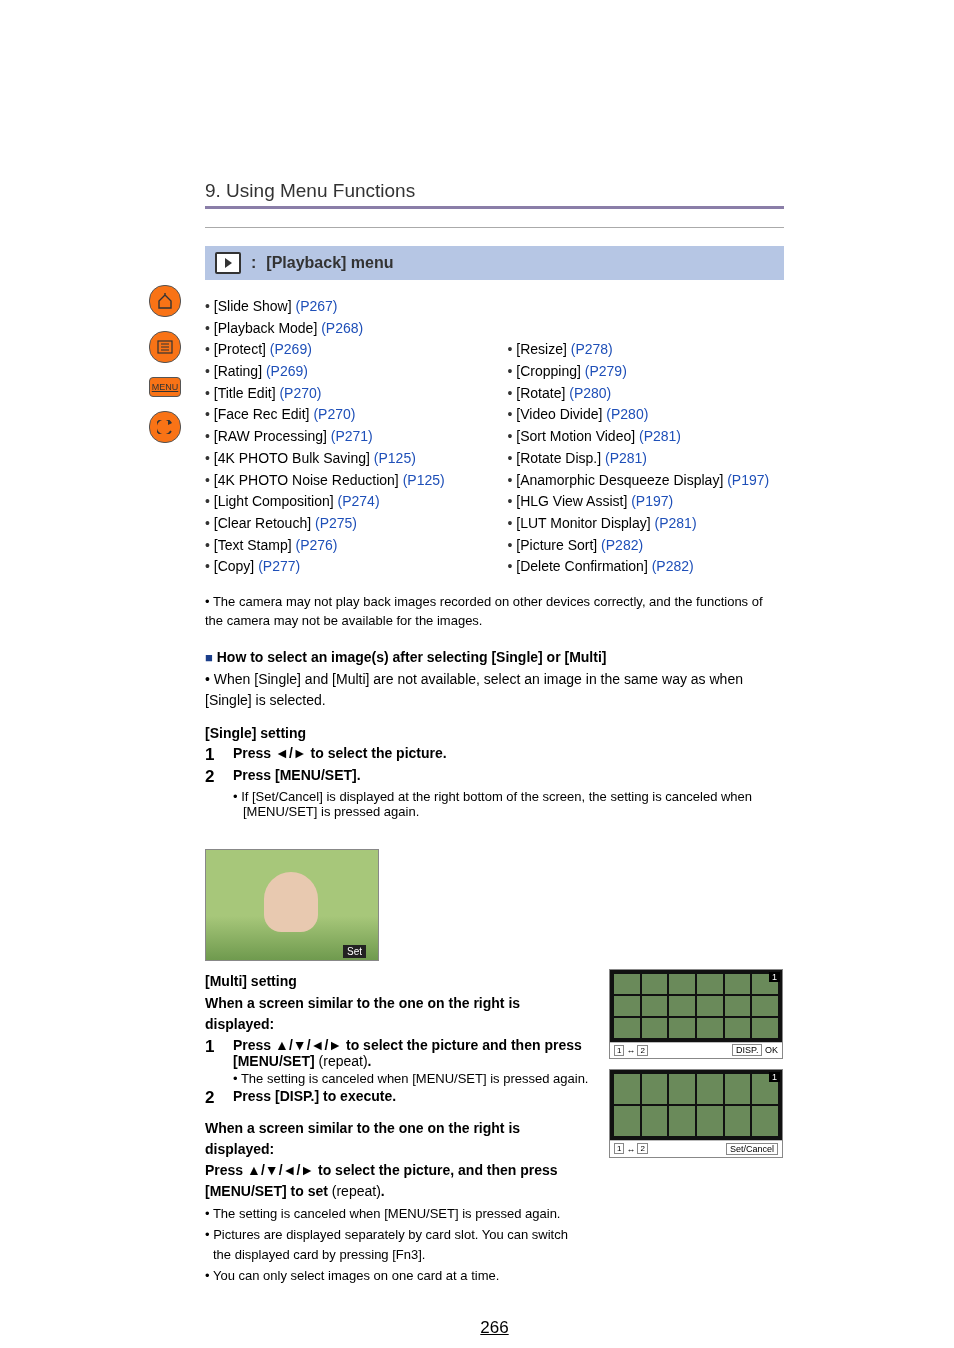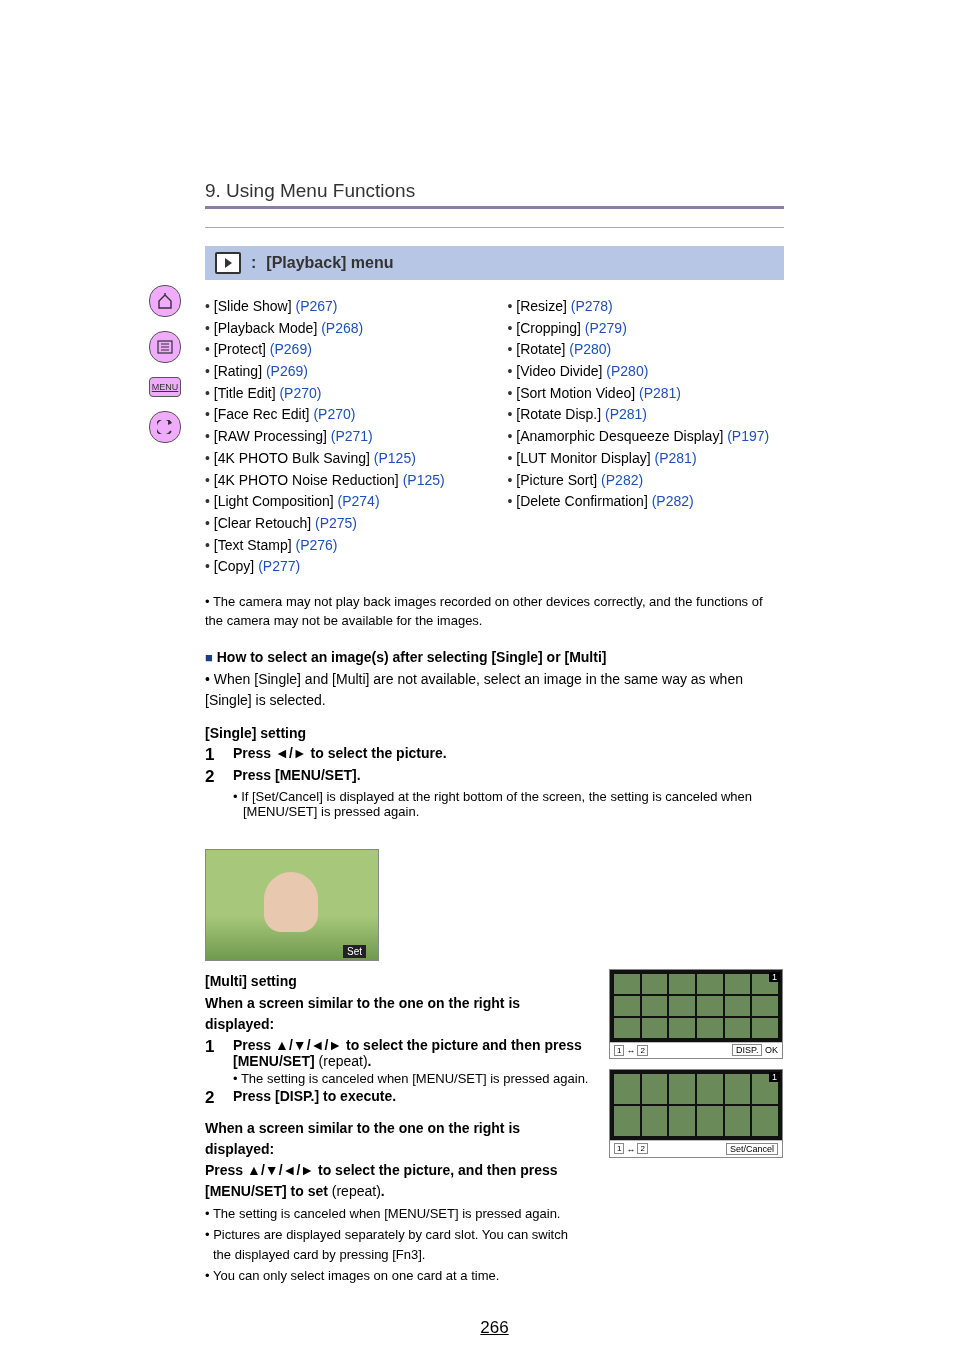--- a/index.html
+++ b/index.html
@@ -27,21 +27,21 @@
   .sbicon {
     width: 30px;
     height: 30px;
     border: 1px solid #555;
     border-radius: 15px;
     display: flex;
     align-items: center;
     justify-content: center;
     font-size: 14px;
     color: #333;
-    background: #f0abfc;
+    background: #f97316;
   }
   .sbmenu {
     font-size: 9px;
     text-decoration: underline;
     padding: 0 2px;
   }
   .content {
     margin-left: 205px;
     margin-right: 170px;
   }
@@ -78,20 +78,21 @@
     border-left: 7px solid #333;
     border-top: 5px solid transparent;
     border-bottom: 5px solid transparent;
   }
   .cols {
     display: flex;
     gap: 26px;
     font-size: 14px;
     line-height: 1.55;
     margin-bottom: 14px;
+    align-items: flex-end;
   }
   .col { flex: 1; }
   .li { white-space: nowrap; }
   .dot { color: #333; }
   a.link { color: #1e4fb8; text-decoration: none; }
   .note {
     font-size: 13px;
     line-height: 1.5;
     margin: 6px 0 18px 0;
   }
@@ -246,20 +247,21 @@
           <div class="li"><span class="dot">• </span><span>[Copy]</span> <a class="link" href="#">(P277)</a></div>
         </div>
       <div class="col" id="col2">
           <div class="li"><span class="dot">• </span><span>[Resize]</span> <a class="link" href="#">(P278)</a></div>
           <div class="li"><span class="dot">• </span><span>[Cropping]</span> <a class="link" href="#">(P279)</a></div>
           <div class="li"><span class="dot">• </span><span>[Rotate]</span> <a class="link" href="#">(P280)</a></div>
           <div class="li"><span class="dot">• </span><span>[Video Divide]</span> <a class="link" href="#">(P280)</a></div>
           <div class="li"><span class="dot">• </span><span>[Sort Motion Video]</span> <a class="link" href="#">(P281)</a></div>
           <div class="li"><span class="dot">• </span><span>[Rotate Disp.]</span> <a class="link" href="#">(P281)</a></div>
           <div class="li"><span class="dot">• </span><span>[Anamorphic Desqueeze Display]</span> <a class="link" href="#">(P197)</a></div>
+          <div class="li"><span class="dot">• </span><span>[HLG View Assist]</span> <a class="link" href="#">(P197)</a></div>
           <div class="li"><span class="dot">• </span><span>[LUT Monitor Display]</span> <a class="link" href="#">(P281)</a></div>
           <div class="li"><span class="dot">• </span><span>[Picture Sort]</span> <a class="link" href="#">(P282)</a></div>
           <div class="li"><span class="dot">• </span><span>[Delete Confirmation]</span> <a class="link" href="#">(P282)</a></div>
         </div>
     </div>
 
     <div class="note">• The camera may not play back images recorded on other devices correctly, and the functions of the camera may not be available for the images.</div>
 
     <div class="subhead">
       <span class="sq">■</span>

